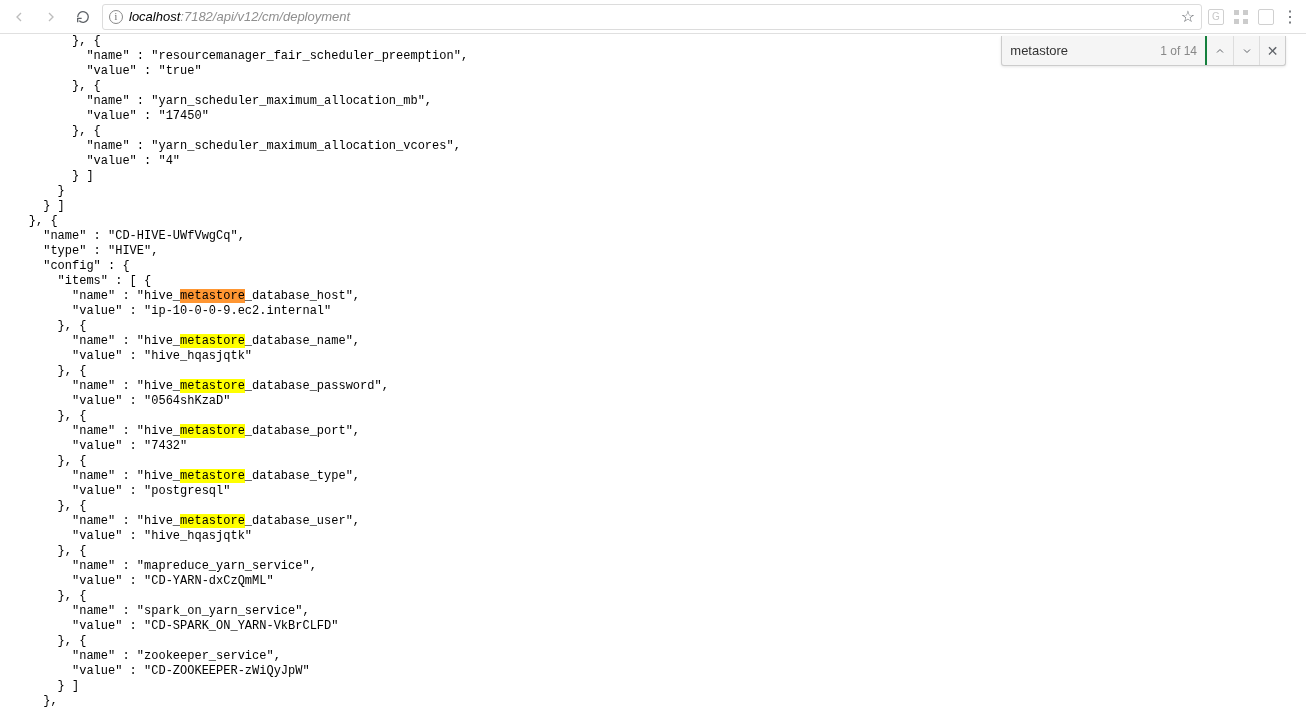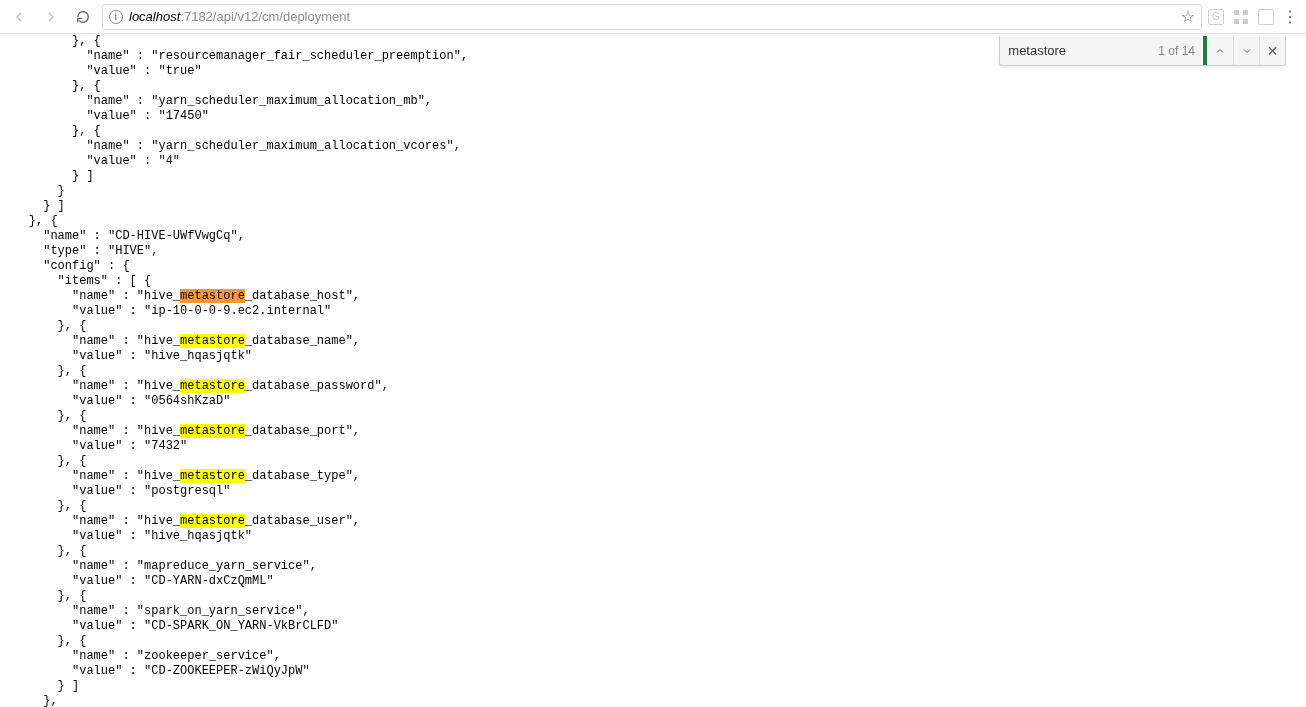--- a/index.html
+++ b/index.html
@@ -44,21 +44,21 @@
   }
   .omnibox .info-icon {
     width: 14px; height: 14px;
     border: 1px solid #888;
     border-radius: 50%;
     display: flex; align-items: center; justify-content: center;
     font-size: 10px; color: #666;
     font-family: "Times New Roman", serif;
   }
   .omnibox .host { color: #000; font-style: italic; }
-  .omnibox .path { color: #8f8f8f; }
+  .omnibox .path { color: #8f8f8f; font-style: italic; }
   .omnibox .star {
     margin-left: auto;
     color: #5f6368;
     font-size: 16px;
   }
   .right-icons {
     display: flex;
     align-items: center;
     gap: 8px;
     color: #bdbdbd;
@@ -100,21 +100,21 @@
     padding: 0 8px;
     font-size: 13px;
     outline: none;
     color: #333;
   }
   .findbar .count {
     display:flex;align-items:center;
     padding: 0 8px;
     color: #888;
     font-size: 12px;
-    border-right: 4px solid #15803d;
+    border-right: 2px solid #15803d;
   }
   .findbar .fbtn {
     width: 26px;
     display:flex;align-items:center;justify-content:center;
     color: #5f6368;
     cursor: pointer;
   }
   .findbar .fbtn + .fbtn { border-left: 1px solid #ddd; }
   .findbar .fbtn svg { width: 12px; height: 12px; }
   .findbar .close { font-size: 14px; }

